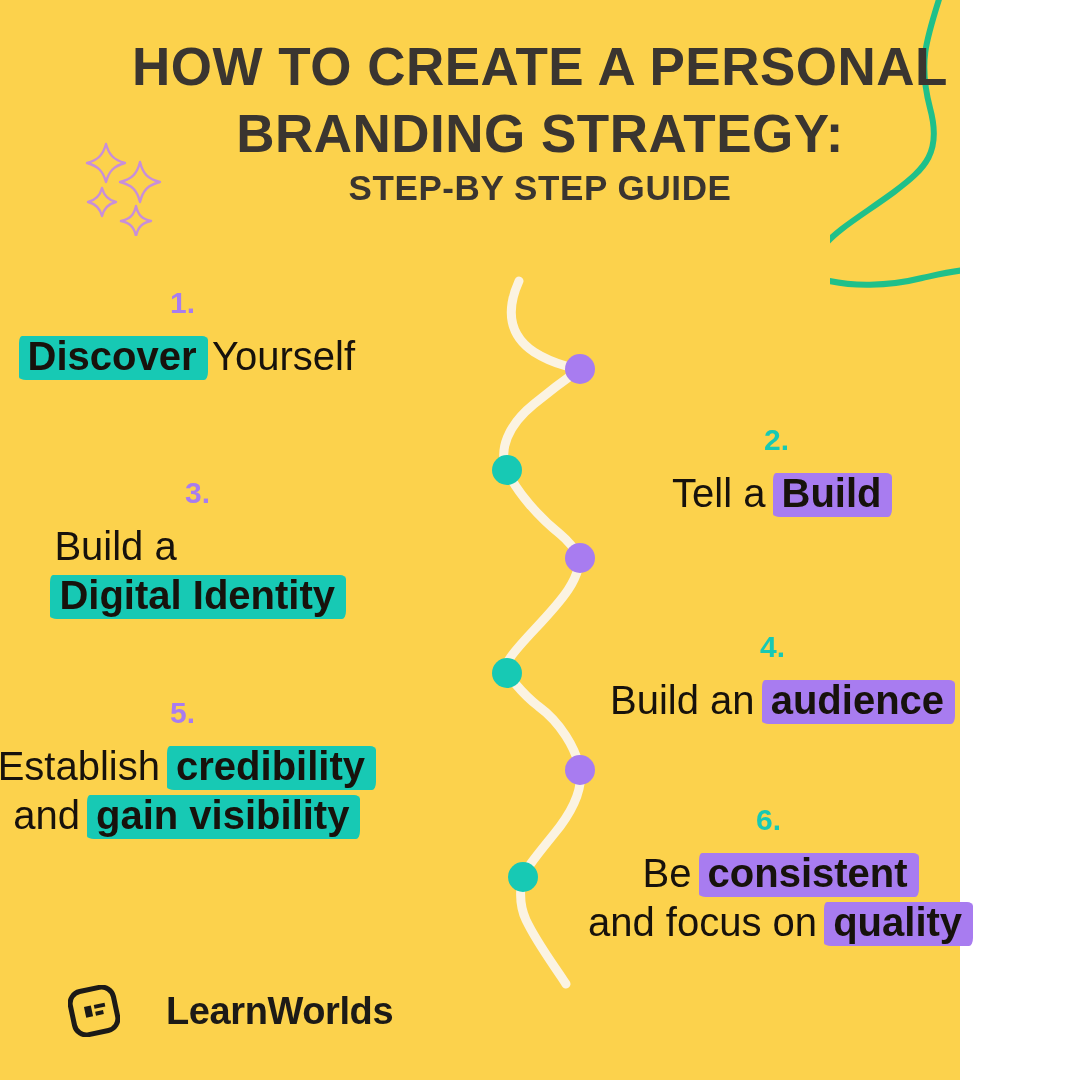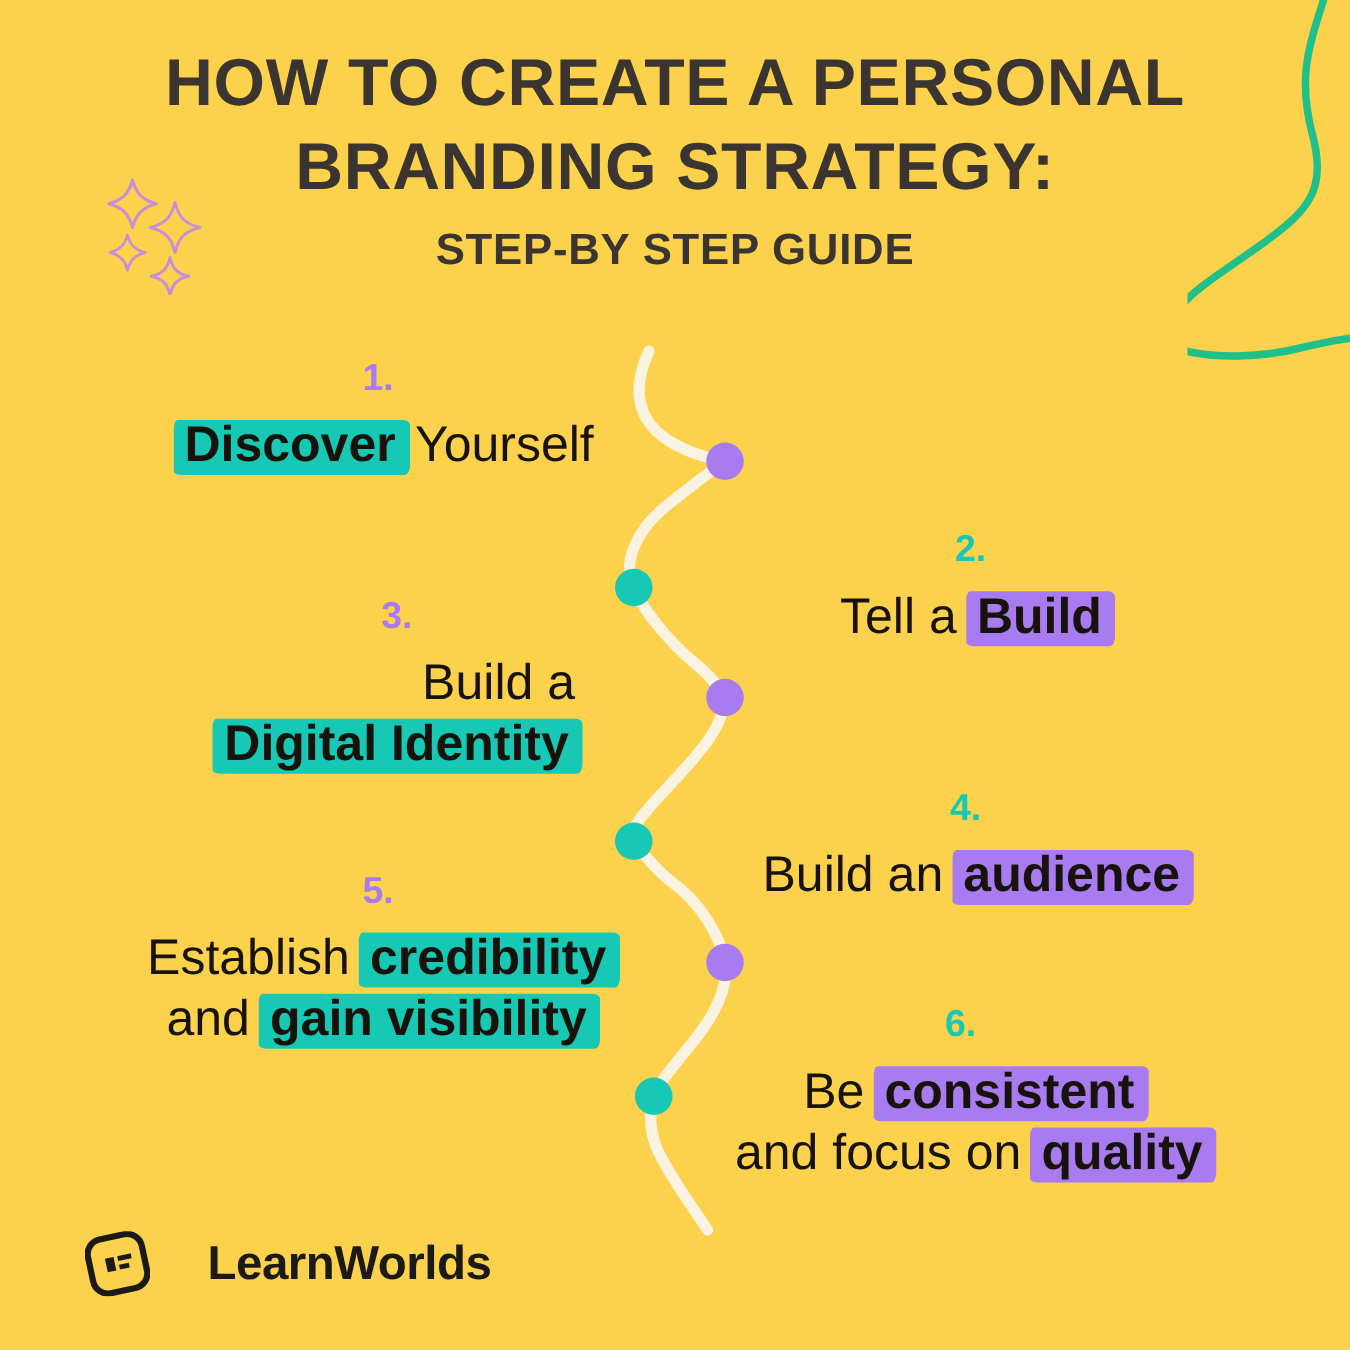--- a/index.html
+++ b/index.html
@@ -5,21 +5,21 @@
   * { margin:0; padding:0; box-sizing:border-box; }
 
   html, body {
     width:1080px; height:1080px;
     font-family:"Liberation Sans", sans-serif;
     overflow:hidden;
   }
 
   #infographic {
     position:relative;
-    width:1080px; height:1080px;
+    width:960px; height:1080px;
     background:#FCD24C;
   }
 
   
   #deco-squiggle {
     position:absolute; top:0; right:0;
     width:130px; height:300px;
     pointer-events:none;
   }
   #deco-sparkles {
@@ -44,21 +44,21 @@
   }
   #title-main {
     font-size:53px;
     font-weight:bold;
     letter-spacing:0.5px;
     line-height:1.26;
     text-transform:uppercase;
     padding:0 90px;
   }
   #title-sub {
-    margin-top:12px;
+    margin-top:0;
     font-size:35px;
     font-weight:bold;
     letter-spacing:0.6px;
     text-transform:uppercase;
   }
 
   
   .step {
     position:absolute;
     color:#17120C;
@@ -110,21 +110,21 @@
   #step-4 { left:610px; top:632px; }
   #step-4 .step-num { padding-left:150px; }
   #step-5 { right:590px; top:698px; }
   #step-5 .step-num { padding-right:175px; }
   #step-6 { left:588px; top:805px; }
   #step-6 .step-num { padding-left:168px; }
 
   #step-3 .step-text,
   #step-5 .step-text,
   #step-6 .step-text { text-align:center; }
-  #step-3 .step-text { text-align:right;margin-top:12px; }
+  #step-3 .step-text { text-align:left;margin-top:12px; }
 
   
   #logo {
     position:absolute; left:68px; top:985px;
     display:flex; align-items:center; gap:16px;
   }
   #logo-mark { width:52px; height:52px; display:block; }
   #logo-text {
     font-size:38px;
     color:#1C1A17;

